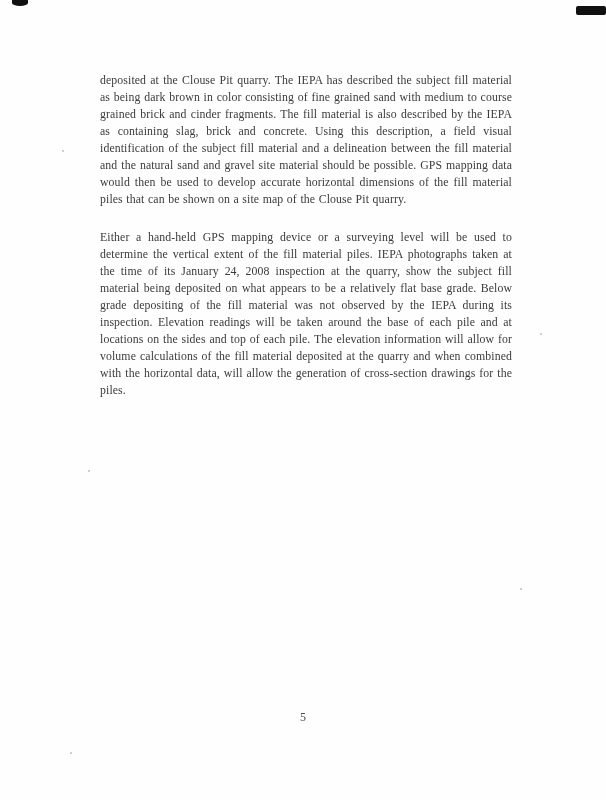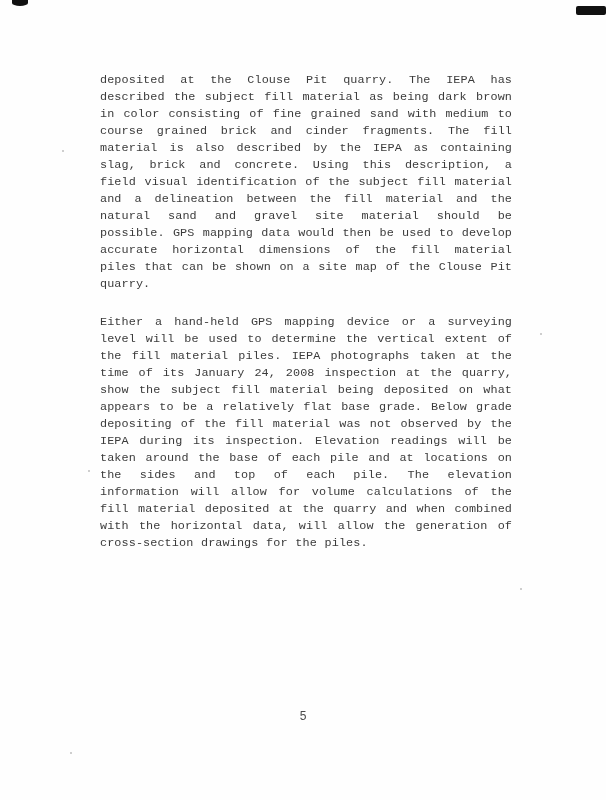--- a/index.html
+++ b/index.html
@@ -6,21 +6,21 @@
     margin: 0;
     padding: 0;
     background: #ffffff;
   }
   .scan-page {
     position: relative;
     width: 606px;
     height: 800px;
     background: #fefefe;
     overflow: hidden;
-    font-family: Liberation Mono, monospace;
+    font-family: Liberation Serif, serif;
     color: #3b3b3b;
   }
   .text-block {
     position: absolute;
     top: 72px;
     left: 100px;
     width: 412px;
   }
   .text-block p {
     margin: 0 0 21px 0;

